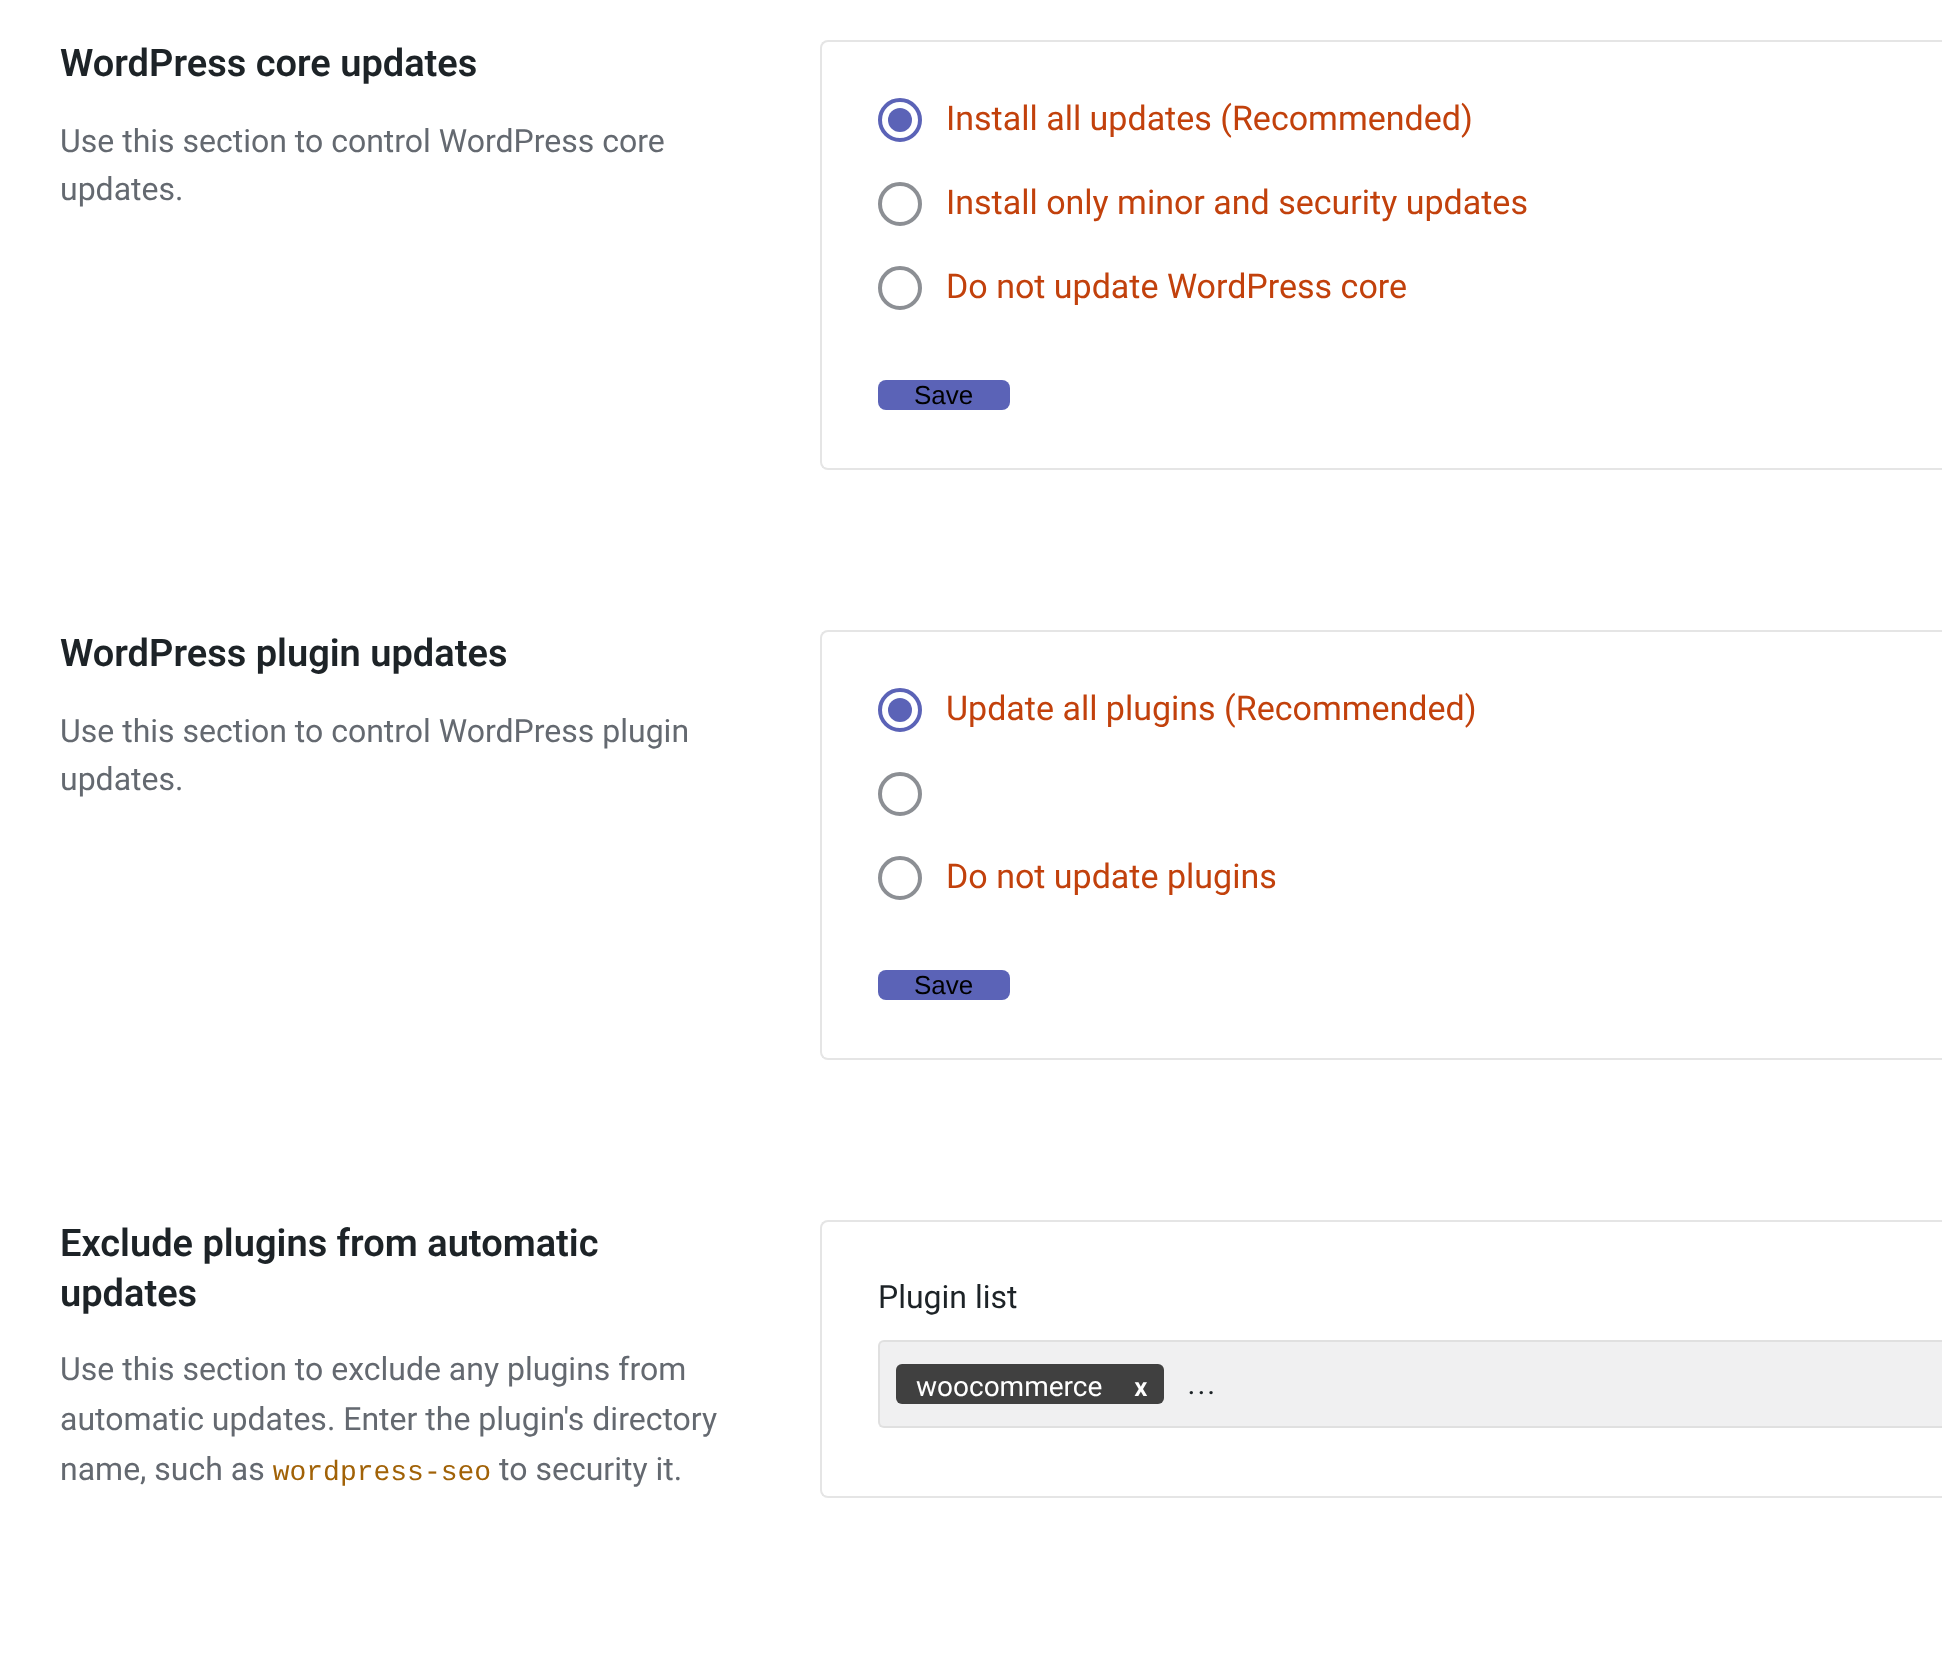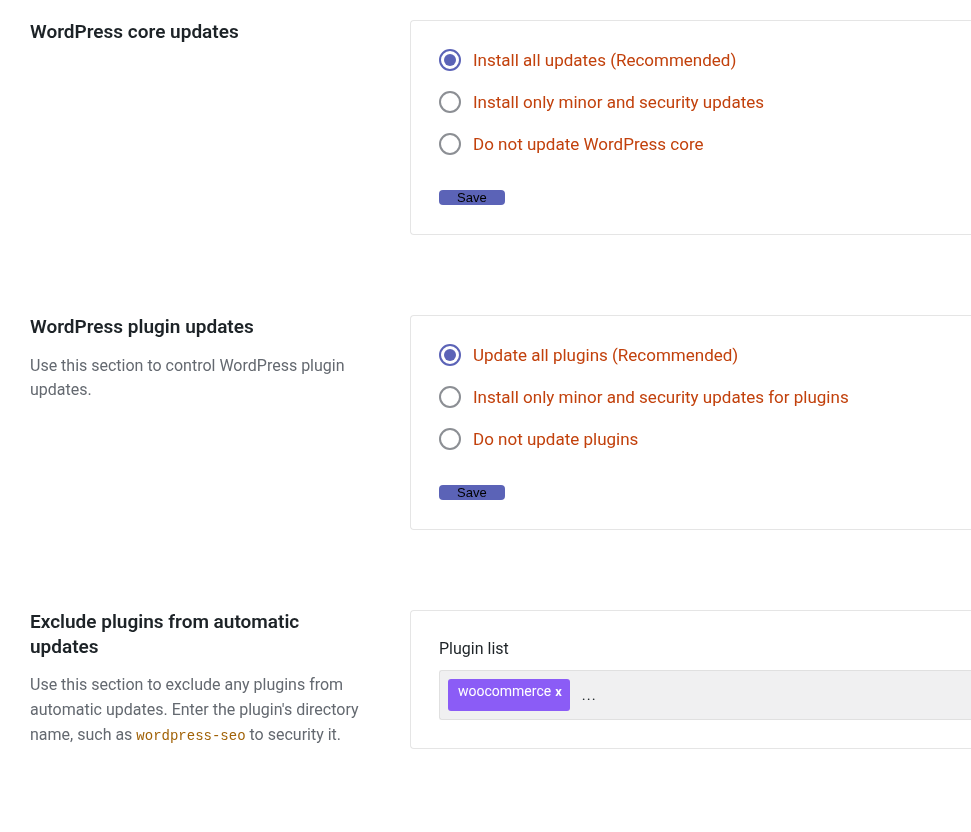--- a/index.html
+++ b/index.html
@@ -110,28 +110,28 @@
       border: 1px solid #e0e0e0;
       border-right: none;
       border-radius: 3px 0 0 3px;
       padding: 8px;
       display: flex;
       align-items: center;
       gap: 8px;
       min-height: 44px;
     }
     .tag {
-      background: #8b5cf6;
+      background: #404040;
       color: #fff;
-      padding: 4px 8px 12px 10px;
+      padding: 4px 8px 0 10px;
       border-radius: 3px;
       font-size: 14px;
       display: inline-flex;
       align-items: center;
-      gap: 4px;
+      gap: 16px;
     }
     .tag-remove {
       font-size: 13px;
       cursor: pointer;
       font-weight: 600;
     }
     .tag-typing {
       color: #1d2327;
       font-size: 15px;
       letter-spacing: 1px;
@@ -139,20 +139,21 @@
       outline: none;
       min-width: 20px;
     }
   </style>
 </head>
 <body>
 
 <div class="section">
   <div class="section-left">
     <h2 class="section-title">WordPress core updates</h2>
+    <p class="section-desc">Use this section to control WordPress core updates.</p>
   </div>
   <div class="section-right">
     <div class="radio-group">
       <label class="radio-option">
         <span class="radio-circle checked"></span>
         <span class="radio-label">Install all updates (Recommended)</span>
       </label>
       <label class="radio-option">
         <span class="radio-circle"></span>
         <span class="radio-label">Install only minor and security updates</span>
@@ -172,21 +173,20 @@
     <p class="section-desc">Use this section to control WordPress plugin updates.</p>
   </div>
   <div class="section-right">
     <div class="radio-group">
       <label class="radio-option">
         <span class="radio-circle checked"></span>
         <span class="radio-label">Update all plugins (Recommended)</span>
       </label>
       <label class="radio-option">
         <span class="radio-circle"></span>
-        <span class="radio-label">Install only minor and security updates for plugins</span>
       </label>
       <label class="radio-option">
         <span class="radio-circle"></span>
         <span class="radio-label">Do not update plugins</span>
       </label>
     </div>
     <button class="save-btn">Save</button>
   </div>
 </div>
 

